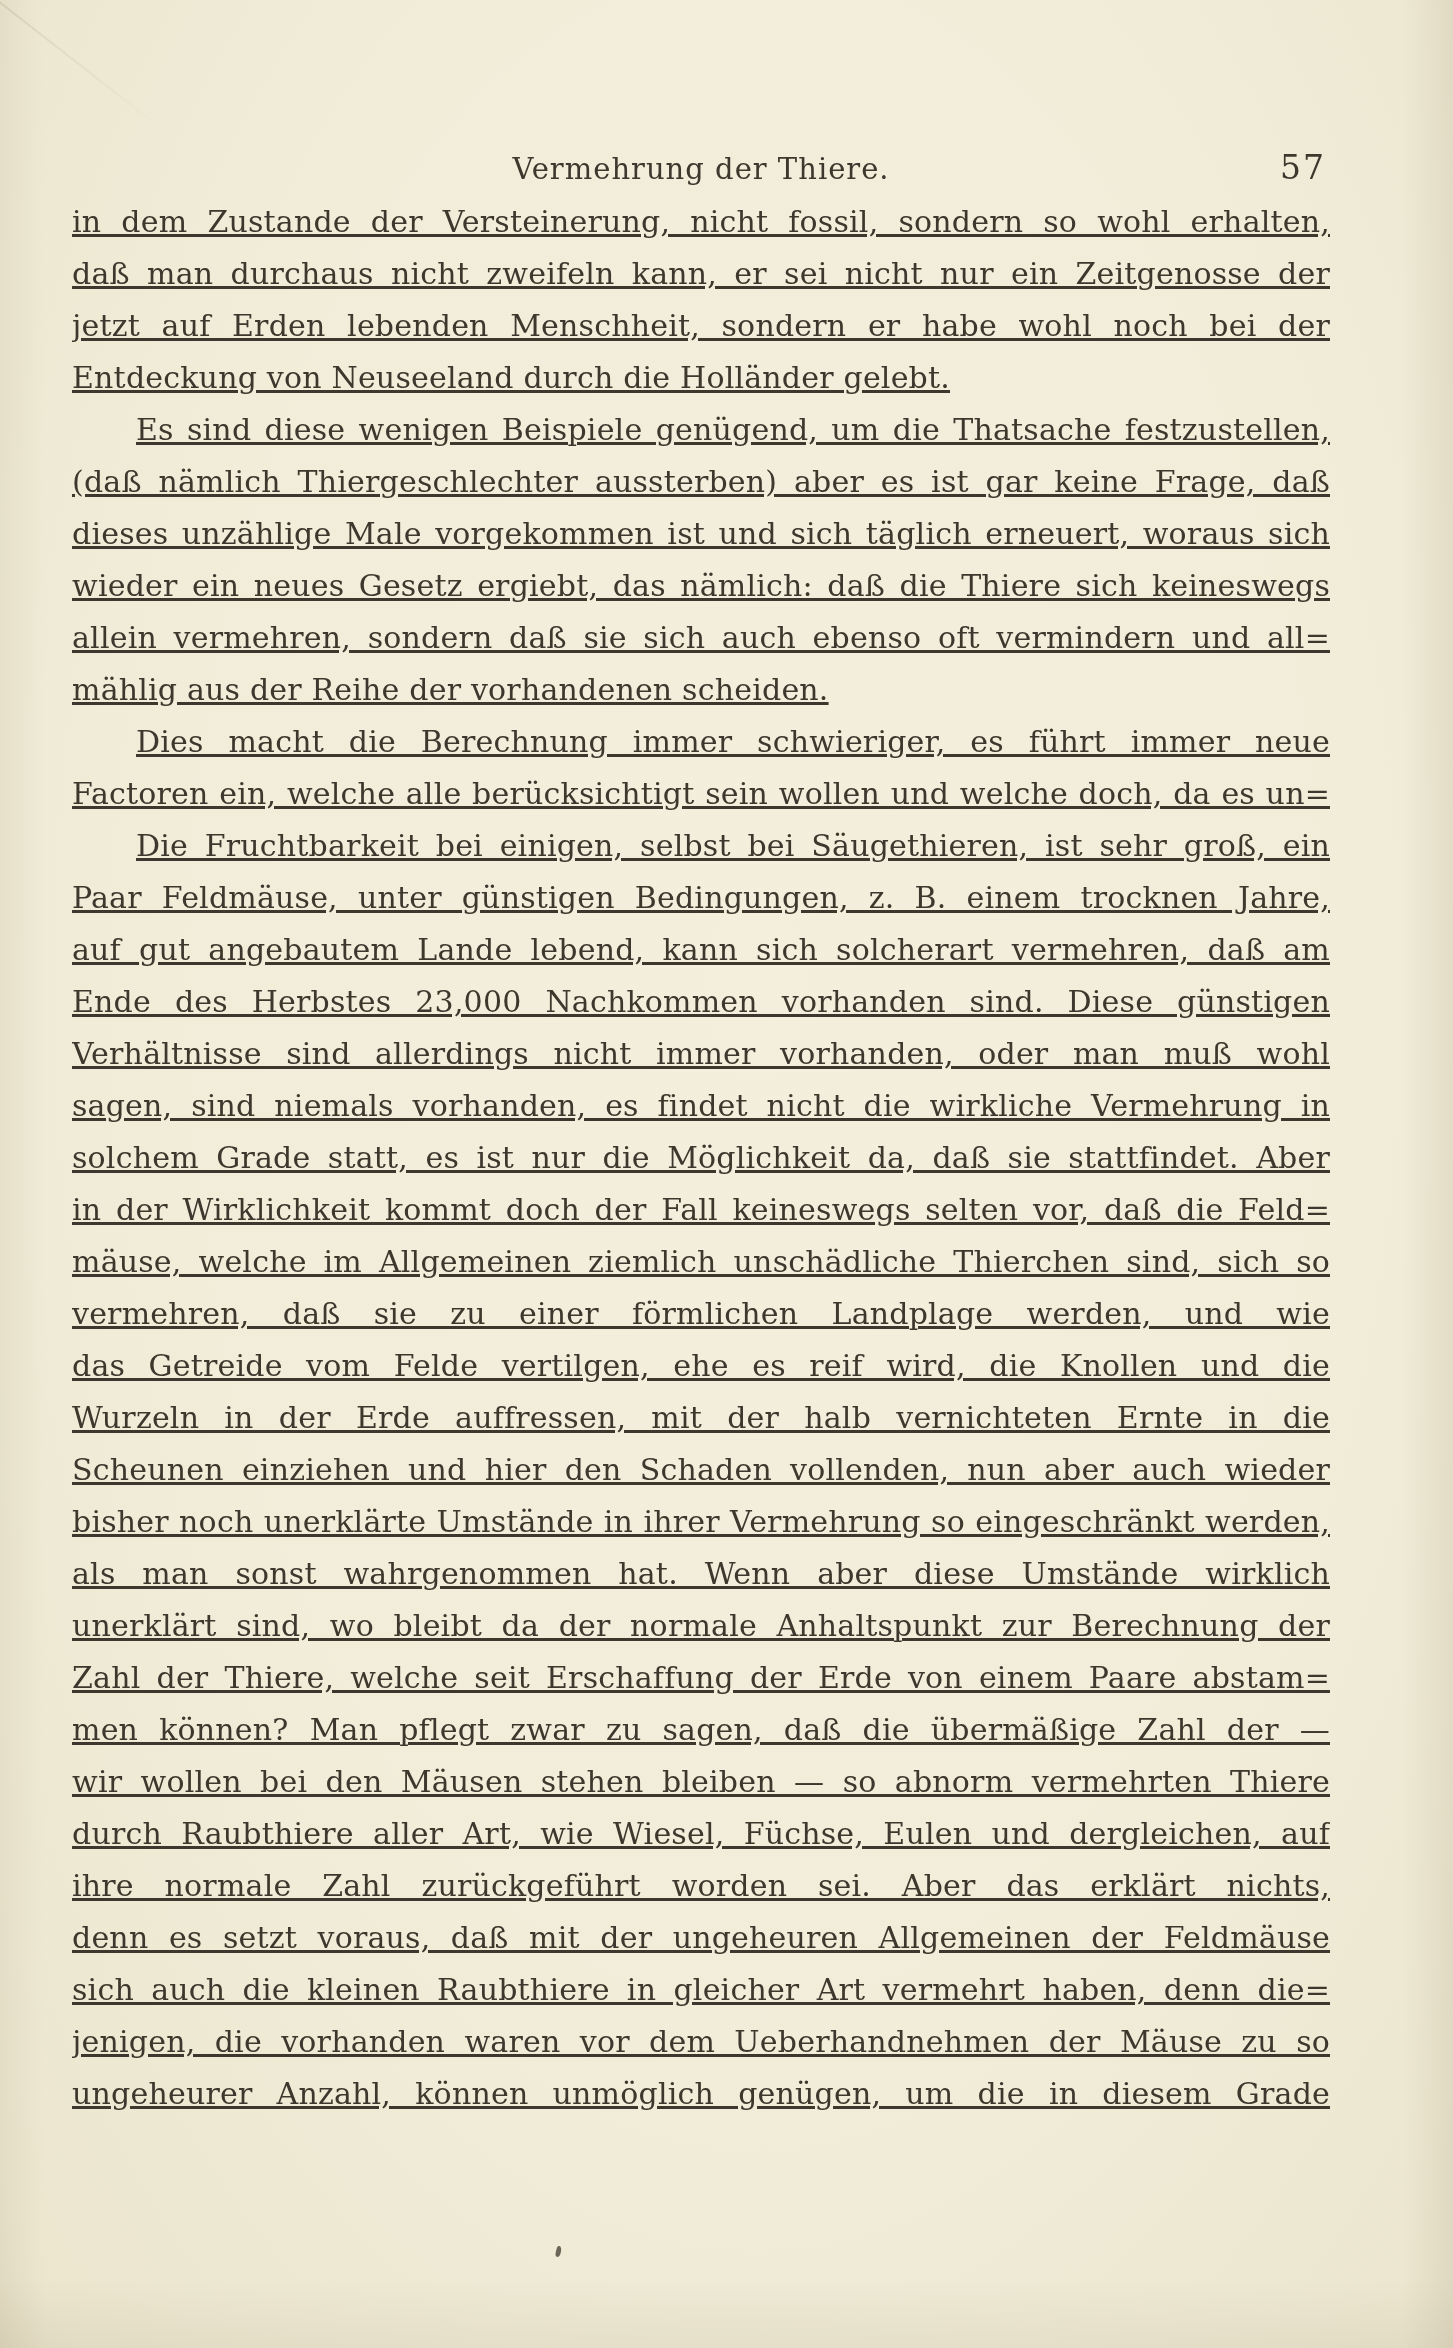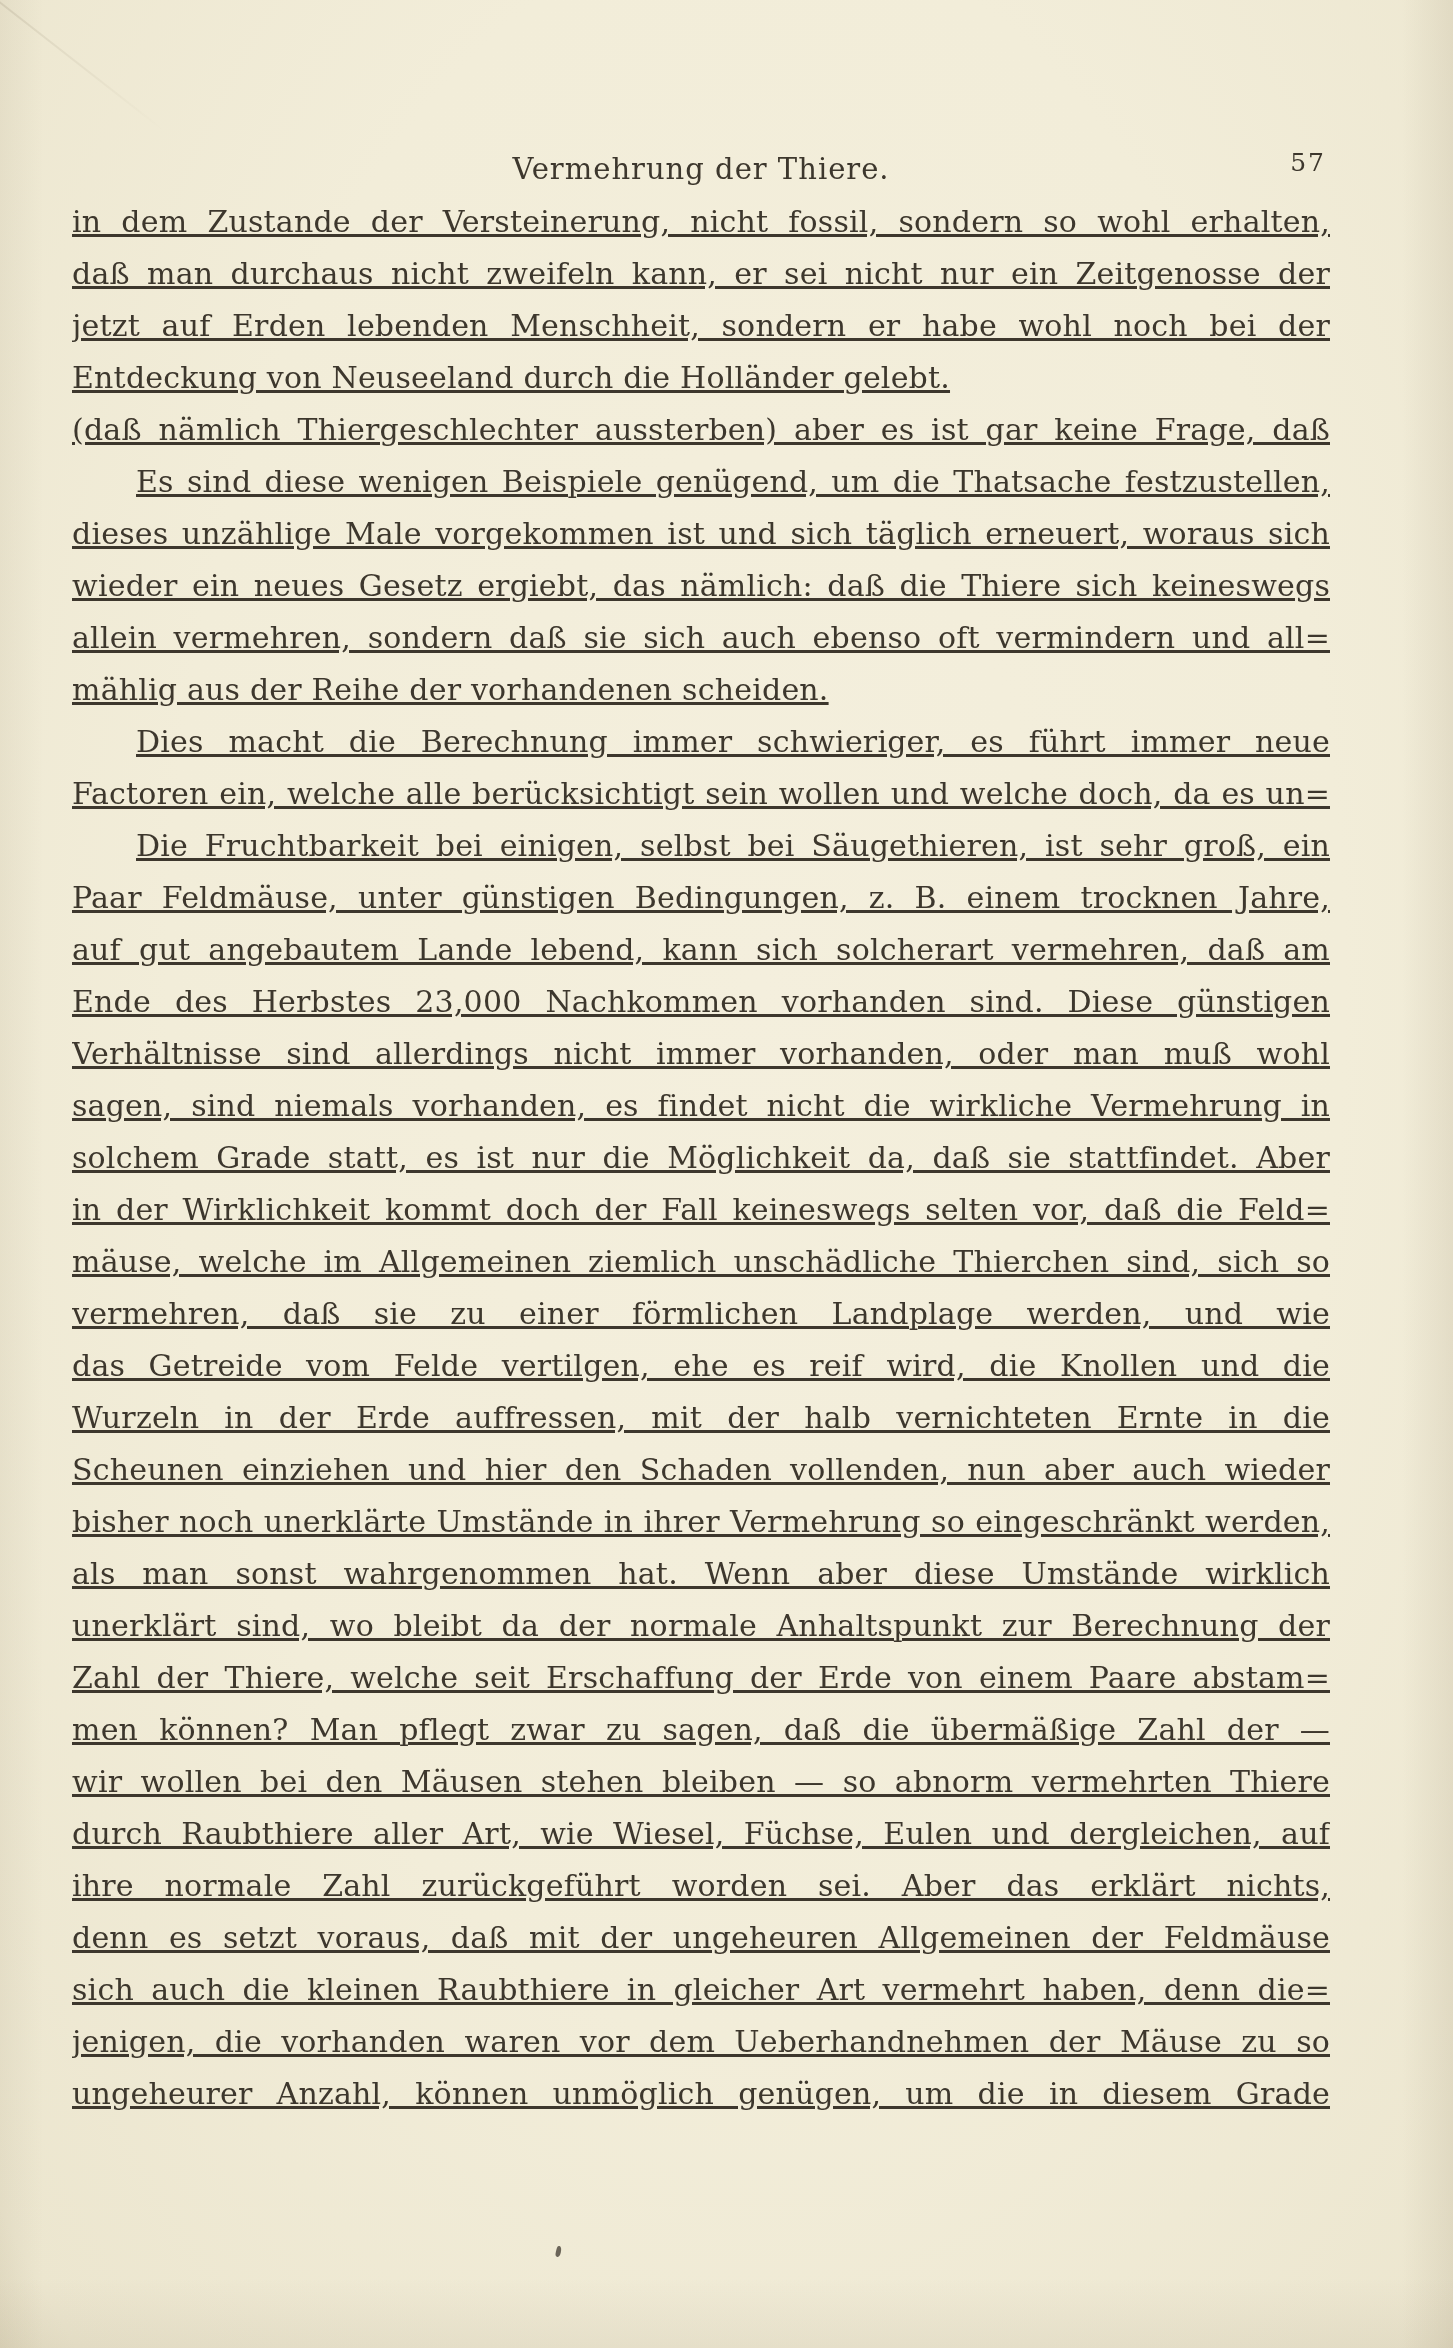--- a/index.html
+++ b/index.html
@@ -22,21 +22,21 @@
     transform:rotate(38deg);transform-origin:left top;opacity:.45;
   }
   .running-head{
     position:absolute;left:72px;top:152px;width:1258px;height:46px;
   }
   .head-title{
     position:absolute;left:0;right:0;text-align:center;
     font-size:29px;letter-spacing:1px;white-space:nowrap;
   }
   .head-page{
-    position:absolute;right:4px;top:-4px;font-size:25px;letter-spacing:2px;
+    position:absolute;right:4px;top:-4px;font-size:33px;letter-spacing:2px;
   }
   .text-block{
     position:absolute;left:72px;top:196px;width:1258px;
     font-size:30px;line-height:52px;letter-spacing:.2px;
   }
   .line{
     height:52px;overflow:hidden;white-space:nowrap0; 
     text-align:justify;text-align-last:justify;text-decoration:underline;
   }
   .line.indent{text-indent:64px;}
@@ -58,22 +58,22 @@
     <span class="head-page">57</span>
   </div>
 
   <div class="text-block">
 
     <div class="line">in dem Zustande der Versteinerung, nicht fossil, sondern so wohl erhalten,</div>
     <div class="line">daß man durchaus nicht zweifeln kann, er sei nicht nur ein Zeitgenosse der</div>
     <div class="line">jetzt auf Erden lebenden Menschheit, sondern er habe wohl noch bei der</div>
     <div class="line pend">Entdeckung von Neuseeland durch die Holländer gelebt.</div>
 
+    <div class="line indent">Es sind diese wenigen Beispiele genügend, um die Thatsache festzustellen,</div>
     <div class="line">(daß nämlich Thiergeschlechter aussterben) aber es ist gar keine Frage, daß</div>
-    <div class="line indent">Es sind diese wenigen Beispiele genügend, um die Thatsache festzustellen,</div>
     <div class="line">dieses unzählige Male vorgekommen ist und sich täglich erneuert, woraus sich</div>
     <div class="line">wieder ein neues Gesetz ergiebt, das nämlich: daß die Thiere sich keineswegs</div>
     <div class="line">allein vermehren, sondern daß sie sich auch ebenso oft vermindern und all=</div>
     <div class="line pend">mählig aus der Reihe der vorhandenen scheiden.</div>
 
     <div class="line indent">Dies macht die Berechnung immer schwieriger, es führt immer neue</div>
     <div class="line">Factoren ein, welche alle berücksichtigt sein wollen und welche doch, da es un=</div>
 
     <div class="line indent">Die Fruchtbarkeit bei einigen, selbst bei Säugethieren, ist sehr groß, ein</div>
     <div class="line">Paar Feldmäuse, unter günstigen Bedingungen, z. B. einem trocknen Jahre,</div>

